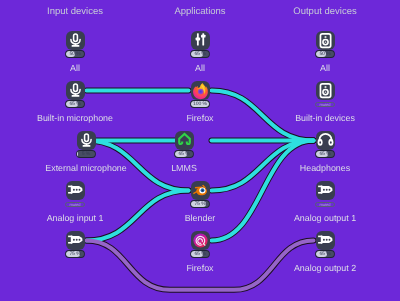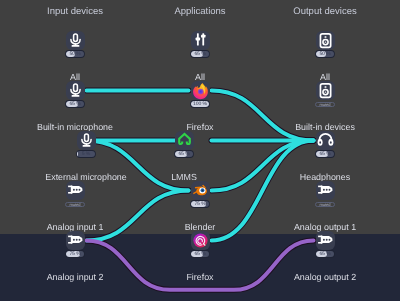--- a/index.html
+++ b/index.html
@@ -1,37 +1,37 @@
 <!DOCTYPE html>
 <html><head>
 <meta charset="utf-8">
 <style>
   html,body{margin:0;padding:0;background:#222739;}
   body{width:400px;height:301px;overflow:hidden;
        font-family:"Liberation Sans",sans-serif;
        -webkit-font-smoothing:antialiased;text-rendering:geometricPrecision;}
-  .stage{position:relative;width:400px;height:234px;background:#404040;}
+  .stage{position:relative;width:400px;height:301px;background:#6d28d9;}
   .col-hdr{position:absolute;font-size:9.5px;color:#c6cad7;white-space:nowrap;
            transform:translateX(-50%);top:6px;}
   svg.links{position:absolute;left:0;top:0;width:400px;height:301px;pointer-events:none;}
   .node{position:absolute;transform:translateX(-50%);text-align:center;width:150px;}
   .tile{width:19px;height:19px;border-radius:6px;background:#393e50;margin:0 auto;
         position:relative;}
   .tile svg{position:absolute;left:0;top:0;display:block;}
   .badge{position:relative;margin:1px auto 0;height:6.4px;width:18.4px;border-radius:3.2px;
          box-sizing:border-box;overflow:hidden;background:#474d63;
          box-shadow:0 0 0 0.9px #1f2435;}
   .badge .fill{position:absolute;left:0;top:0;bottom:0;background:#ced2e0;border-radius:3.2px;}
   .badge .txt{position:absolute;left:0;right:0;top:0;font-size:5.1px;
         line-height:6.4px;color:#343a52;font-family:"Liberation Sans",sans-serif;
         letter-spacing:-0.1px;}
   .badge.muted{background:none;border:0.7px solid #585e75;width:19.2px;height:5px;
                border-radius:2.5px;box-shadow:none;margin-top:1.9px;}
   .badge.muted .txt{color:#aeb2c5;line-height:4.9px;font-size:4.0px;letter-spacing:0;}
-  .label{font-size:8.9px;line-height:9px;color:#dcdee6;margin-top:16px;white-space:nowrap;}
+  .label{font-size:8.9px;line-height:9px;color:#dcdee6;margin-top:7px;white-space:nowrap;}
 </style>
 </head>
 <body>
 
 <div class="stage">
 
   <div class="col-hdr" style="left:75px">Input devices</div>
   <div class="col-hdr" style="left:325px">Output devices</div>
   <div class="col-hdr" style="left:200px">Applications</div>
 
@@ -146,21 +146,20 @@
               <circle cx="7.9" cy="8.7" r="0.95"></circle>
               <circle cx="10.7" cy="8.7" r="0.95"></circle>
               <circle cx="13.5" cy="8.7" r="0.95"></circle>
             </g>
           </svg>
         </div>
     <div class="badge">
           <span class="fill" style="width: 75%;"></span>
           <span class="txt">75 %</span>
         </div>
-    <div class="label">Analog input 2</div>
   </div>
   <div class="node" style="left:200px;top:31px">
     <div class="tile">
           <svg width="19" height="19" viewBox="0 0 19 19">
             <g fill="#fff">
               <rect x="5.95" y="2.2" width="1.8" height="12.4" rx="0.55"></rect>
               <rect x="11.35" y="2.2" width="1.8" height="12.4" rx="0.55"></rect>
               <rect x="4.6" y="6.6" width="4.5" height="2.9" rx="0.65"></rect>
               <rect x="10.0" y="3.7" width="4.5" height="2.9" rx="0.65"></rect>
             </g>

